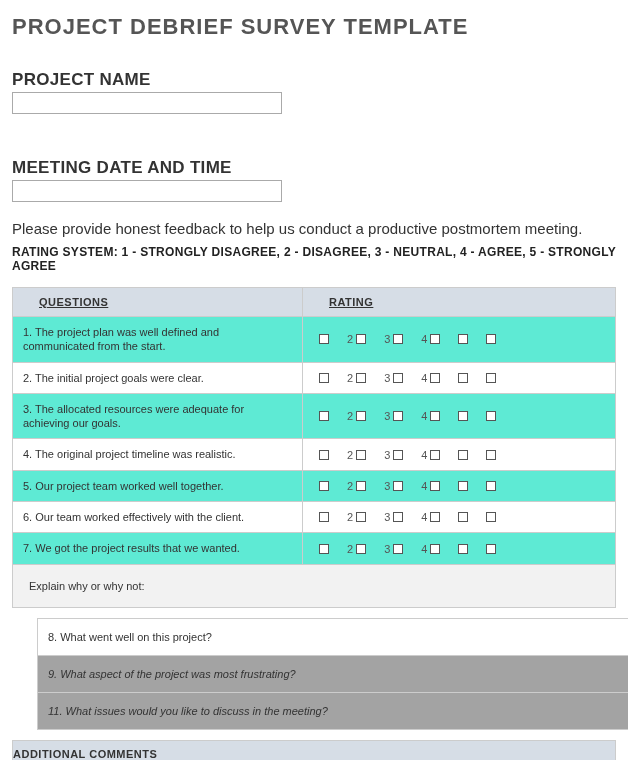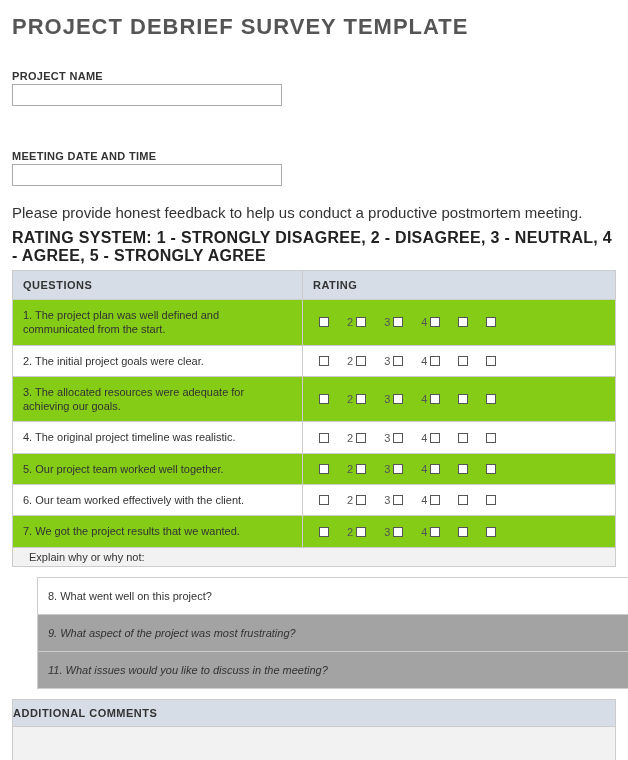--- a/index.html
+++ b/index.html
@@ -12,21 +12,21 @@
   }
   .title {
     font-size: 22px;
     font-weight: 900;
     letter-spacing: 1px;
     font-stretch: condensed;
     color: #555;
     margin-bottom: 14px;
   }
   .field-label {
-    font-size: 11px;
+    font-size: 17px;
     font-weight: 900;
     letter-spacing: 0.3px;
     margin-bottom: 2px;
     color: #333;
     margin-top: 30px;
   }
   .text-input {
     width: 270px;
     height: 22px;
     border: 1px solid #aaa;
@@ -34,46 +34,47 @@
     font-size: 11px;
     padding: 0 4px;
     margin-bottom: 14px;
   }
   .instructions {
     font-size: 15px;
     color: #333;
     margin: 4px 0 8px 0;
   }
   .rating-key {
-    font-size: 16px;
+    font-size: 12px;
     font-weight: 900;
     letter-spacing: 0.3px;
     color: #222;
-    margin-bottom: 5px;
+    margin-bottom: 14px;
   }
   .table {
     width: 100%;
     border: 1px solid #ccc;
     border-collapse: collapse;
     font-size: 11px;
   }
   .thead {
     background: #d6dde6;
   }
   .th {
     text-align: left;
     font-weight: 900;
     letter-spacing: 0.5px;
-    padding: 8px 10px;
-    color: #333;
-    border: 1px solid #ccc;
+    padding: 8px 26px;
+    color: #333;
+    border: 1px solid #ccc;
+    text-decoration: underline;
   }
   .th.qcol { width: 290px; }
   .tr { }
-  .tr.alt { background: #84cc16; margin-top: 36px; }
+  .tr.alt { background: #5eead4; margin-top: 36px; }
   .td {
     padding: 8px 10px;
     border: 1px solid #ccc;
     vertical-align: middle;
   }
   .qtext {
     color: #333;
     line-height: 1.3;
   }
   .rating-row {
@@ -91,21 +92,21 @@
   }
   .chk {
     width: 10px;
     height: 10px;
     border: 1.5px solid #555;
     background: #fff;
     flex-shrink: 0;
   }
   .rating-item .num { min-width: 6px; text-align: right; }
   .explain-row td {
-    padding: 2px 16px;
+    padding: 14px 16px;
     background: #f2f2f2;
   }
   .spacer { height: 10px; }
   .open-table {
     width: 100%;
     border: 1px solid #ccc;
     border-collapse: collapse;
     font-size: 11px;
     margin-left: 25px;
   }

